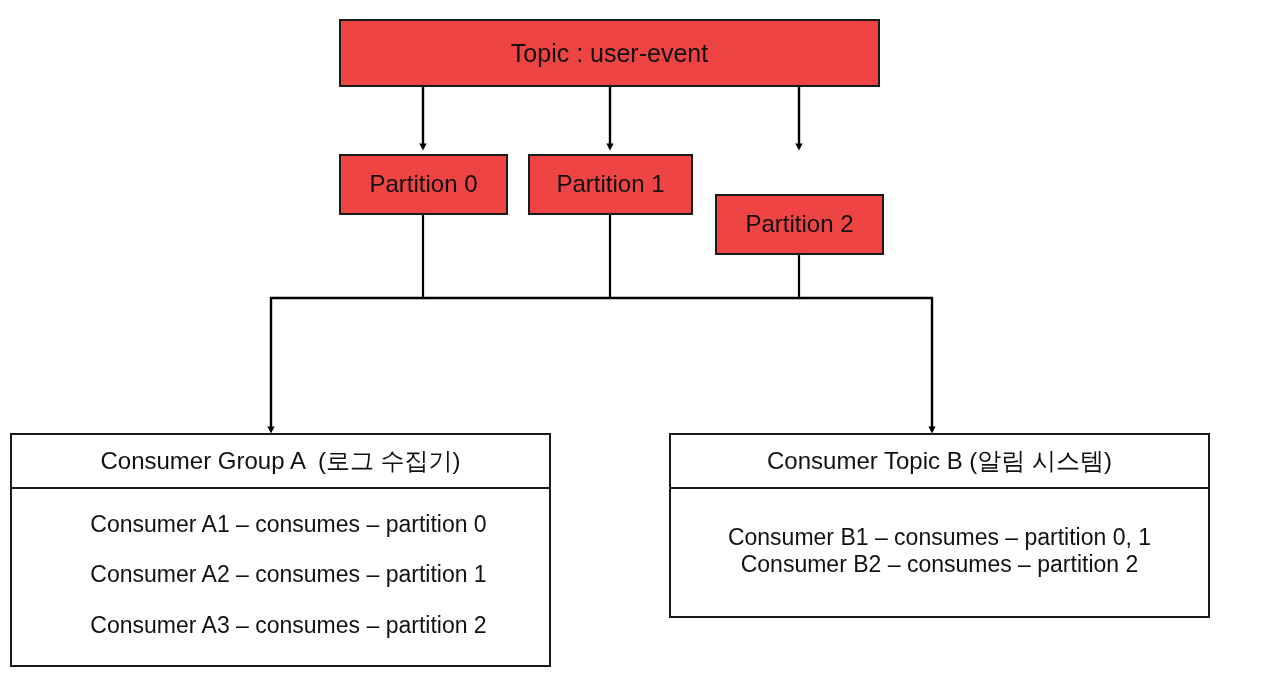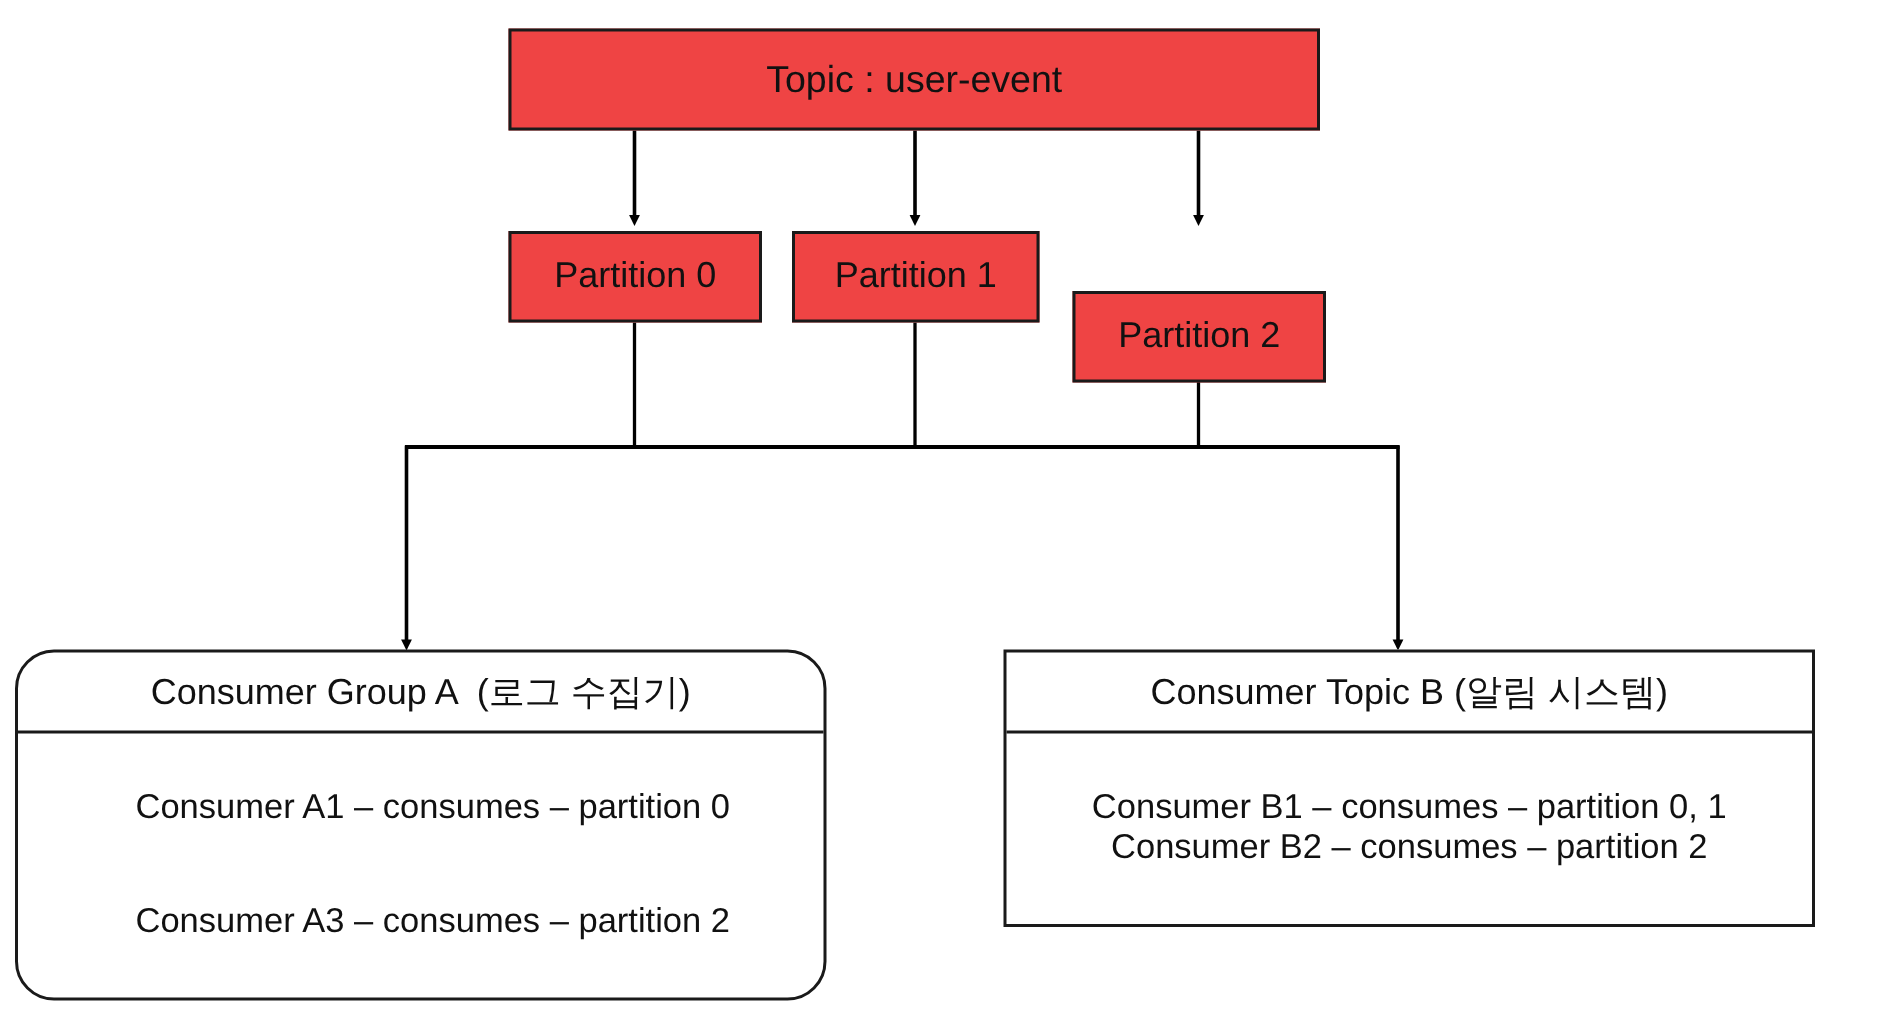--- a/index.html
+++ b/index.html
@@ -55,21 +55,20 @@
     border: 2px solid #1a1a1a;
     background: #ffffff;
     display: flex;
     flex-direction: column;
   }
   #group-box-a {
     left: 10px;
     top: 433px;
     width: 541px;
     height: 234px;
-    border-radius: 26px;
   }
   #group-box-b {
     left: 669px;
     top: 433px;
     width: 541px;
     height: 185px;
   }
   .group-header {
     box-sizing: border-box;
     height: 54px;
@@ -152,20 +151,21 @@
   <div class="box partition-box" id="partition-box-2">
     <span class="box-label partition-label">Partition 2</span>
   </div>
 
   <div class="group-box" id="group-box-a">
     <div class="group-header">
       <span class="group-header-label">Consumer Group A  (로그 수집기)</span>
     </div>
     <div class="group-body">
       <div class="consumer-row">Consumer A1 – consumes – partition 0</div>
+      <div class="consumer-row">Consumer A2 – consumes – partition 1</div>
       <div class="consumer-row">Consumer A3 – consumes – partition 2</div>
     </div>
   </div>
 
   <div class="group-box" id="group-box-b">
     <div class="group-header">
       <span class="group-header-label">Consumer Topic B (알림 시스템)</span>
     </div>
     <div class="group-body">
       <div class="consumer-row">Consumer B1 – consumes – partition 0, 1</div>

